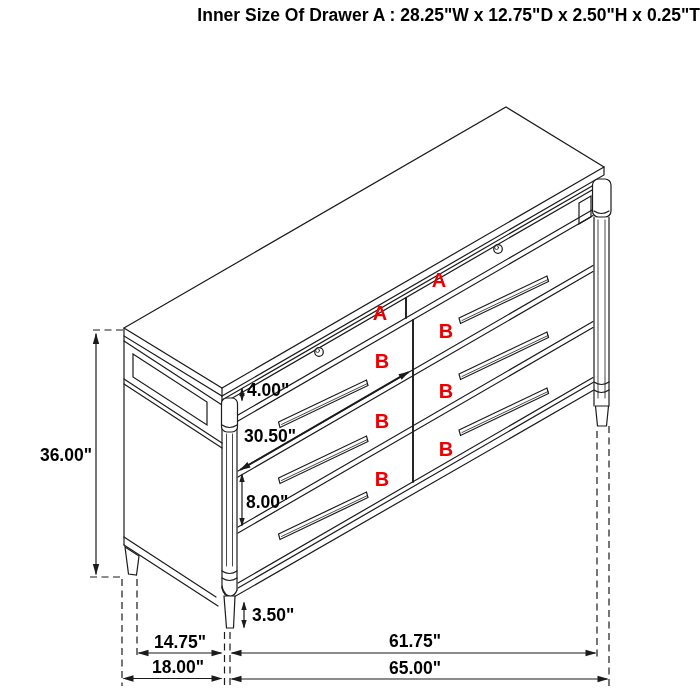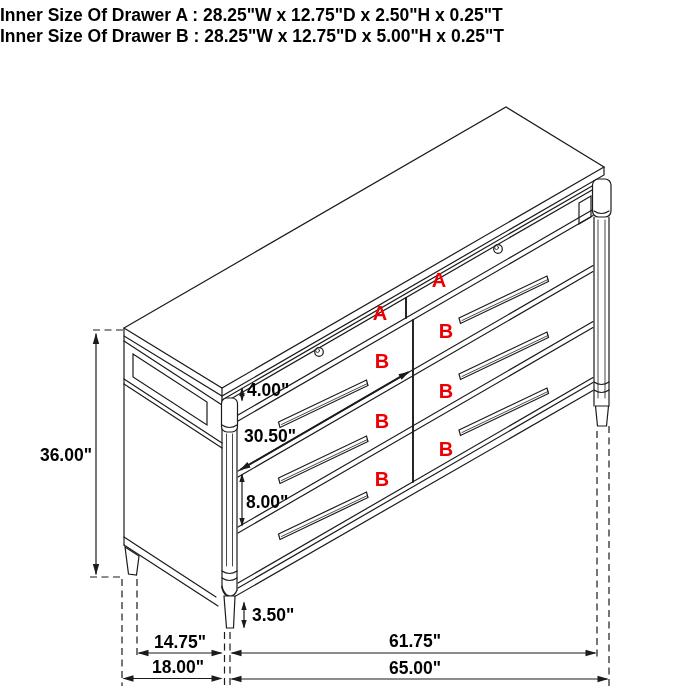--- a/index.html
+++ b/index.html
@@ -1,17 +1,17 @@
 <!DOCTYPE html>
 <html><head>
 <meta charset="utf-8">
 <style>
   html,body{margin:0;padding:0;background:#ffffff;width:700px;height:700px;overflow:hidden;}
   #stage{position:relative;width:700px;height:700px;background:#fff;font-family:"Liberation Sans",sans-serif;}
-  #hdr{position:absolute;top:5px;left:0;width:700px;text-align:left;font-weight:bold;
+  #hdr{position:absolute;top:5px;left:0;width:700px;text-align:right;font-weight:bold;
        font-size:17.5px;line-height:21px;color:#000;letter-spacing:0px;}
   svg{position:absolute;left:0;top:0;}
   .ln{stroke:#1b1b1b;stroke-width:1.2;fill:none;stroke-linecap:round;}
   .thick{stroke-width:1.9;}
   .thin{stroke-width:0.8;}
   .wfill{fill:#ffffff;}
   .dash{stroke:#1b1b1b;stroke-width:1.2;fill:none;stroke-dasharray:7,4.5;}
   .ah{fill:#1b1b1b;stroke:none;}
   .dim{font-family:"Liberation Sans",sans-serif;font-weight:bold;font-size:17.5px;fill:#000;}
   .red{font-family:"Liberation Sans",sans-serif;font-weight:bold;font-size:20px;text-anchor:middle;}
@@ -206,16 +206,15 @@
       <text class="red" x="382" y="368" fill="#ee0000">B</text>
       <text class="red" x="446" y="398" fill="#ee0000">B</text>
       <text class="red" x="382" y="428" fill="#ee0000">B</text>
       <text class="red" x="446" y="456" fill="#ee0000">B</text>
       <text class="red" x="382" y="486" fill="#ee0000">B</text>
     </g>
   </svg>
 
   <div id="hdr">
     <div>Inner Size Of Drawer A : 28.25"W x 12.75"D x 2.50"H x 0.25"T</div>
-    <div>Inner Size Of Drawer B : 28.25"W x 12.75"D x 5.00"H x 0.25"T</div>
   </div>
 
 </div>
 
 </body></html>

